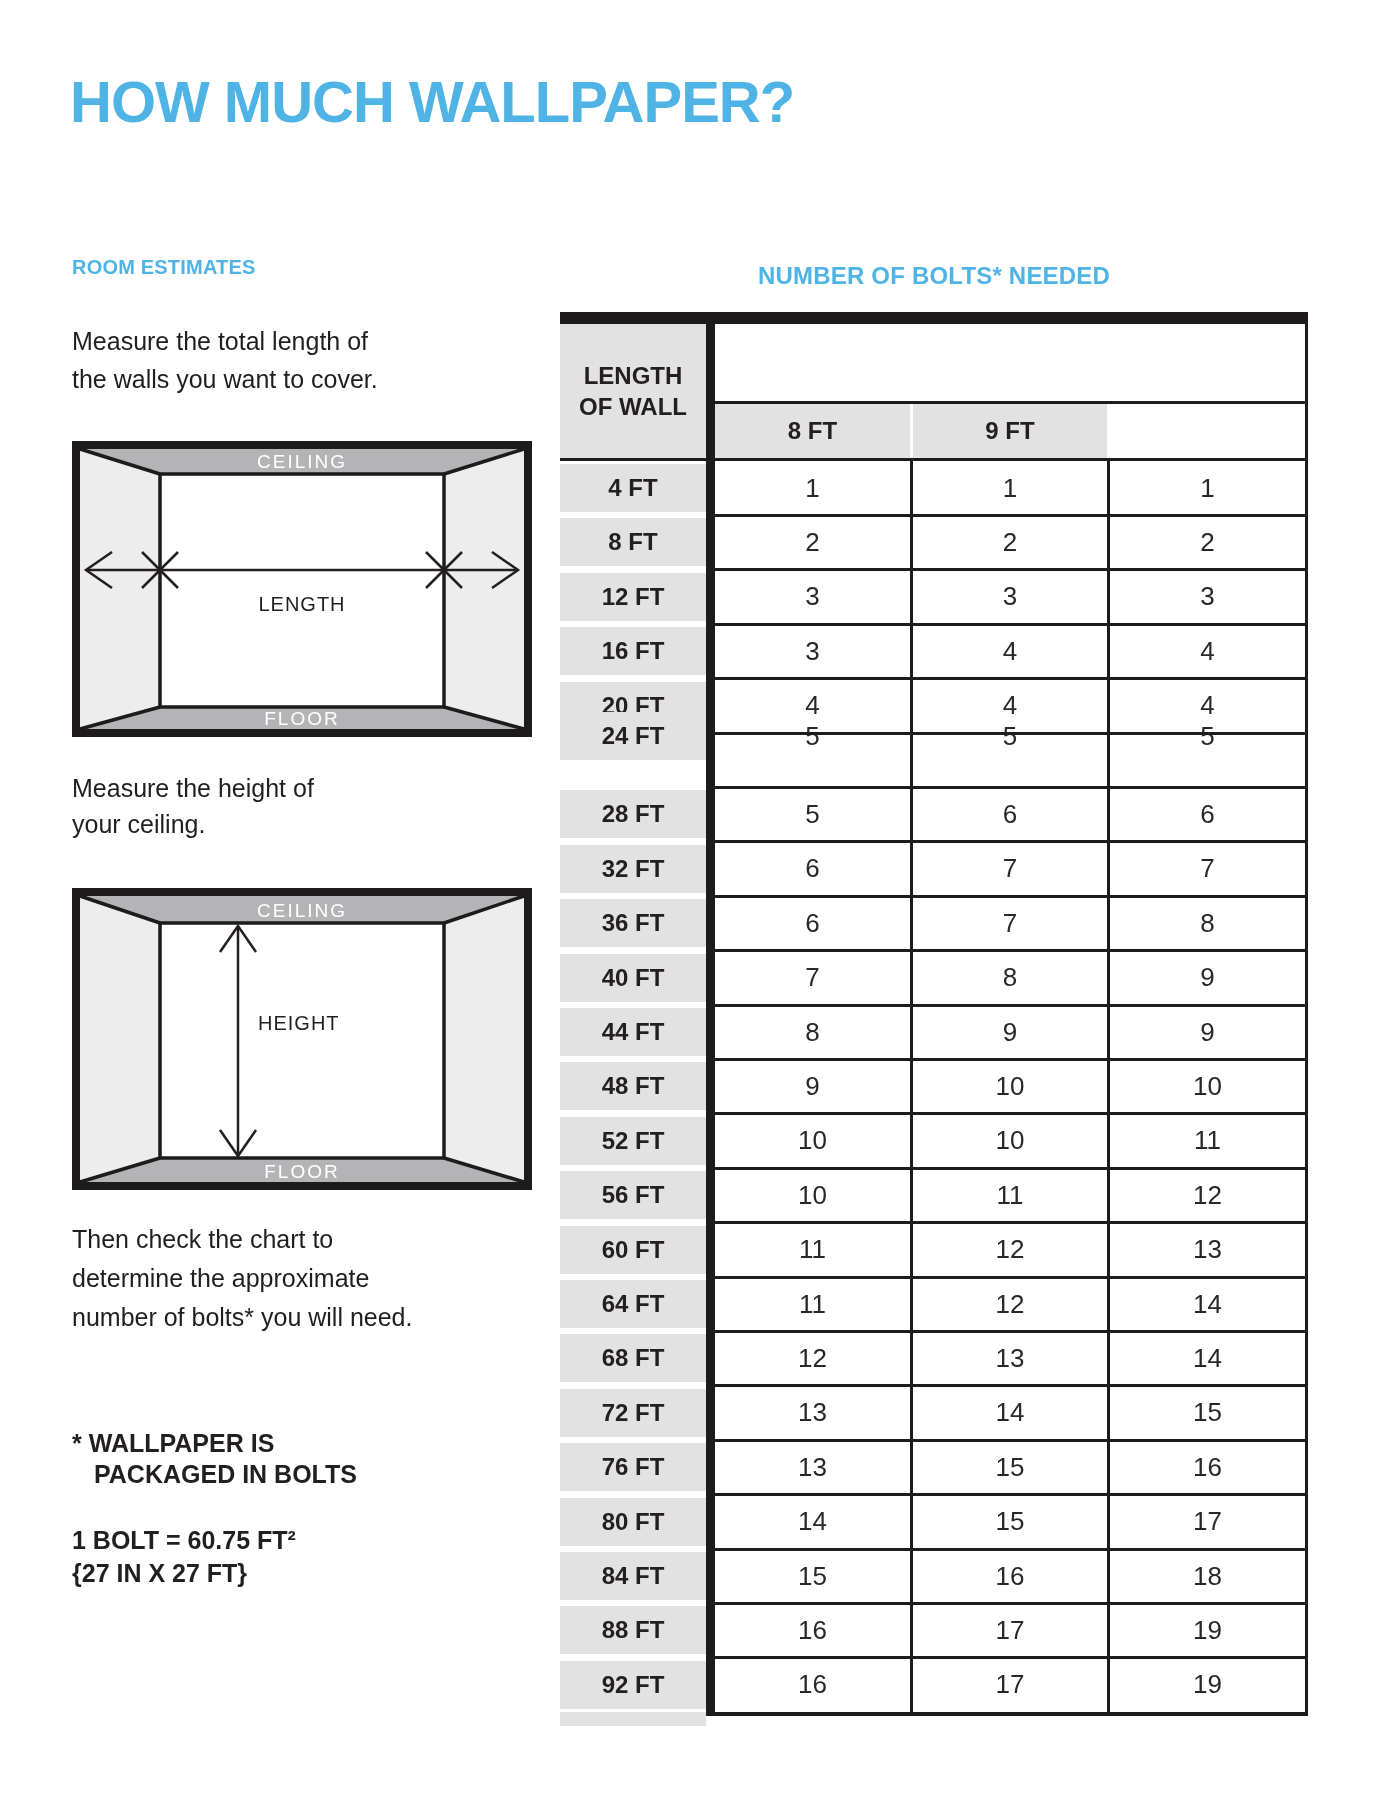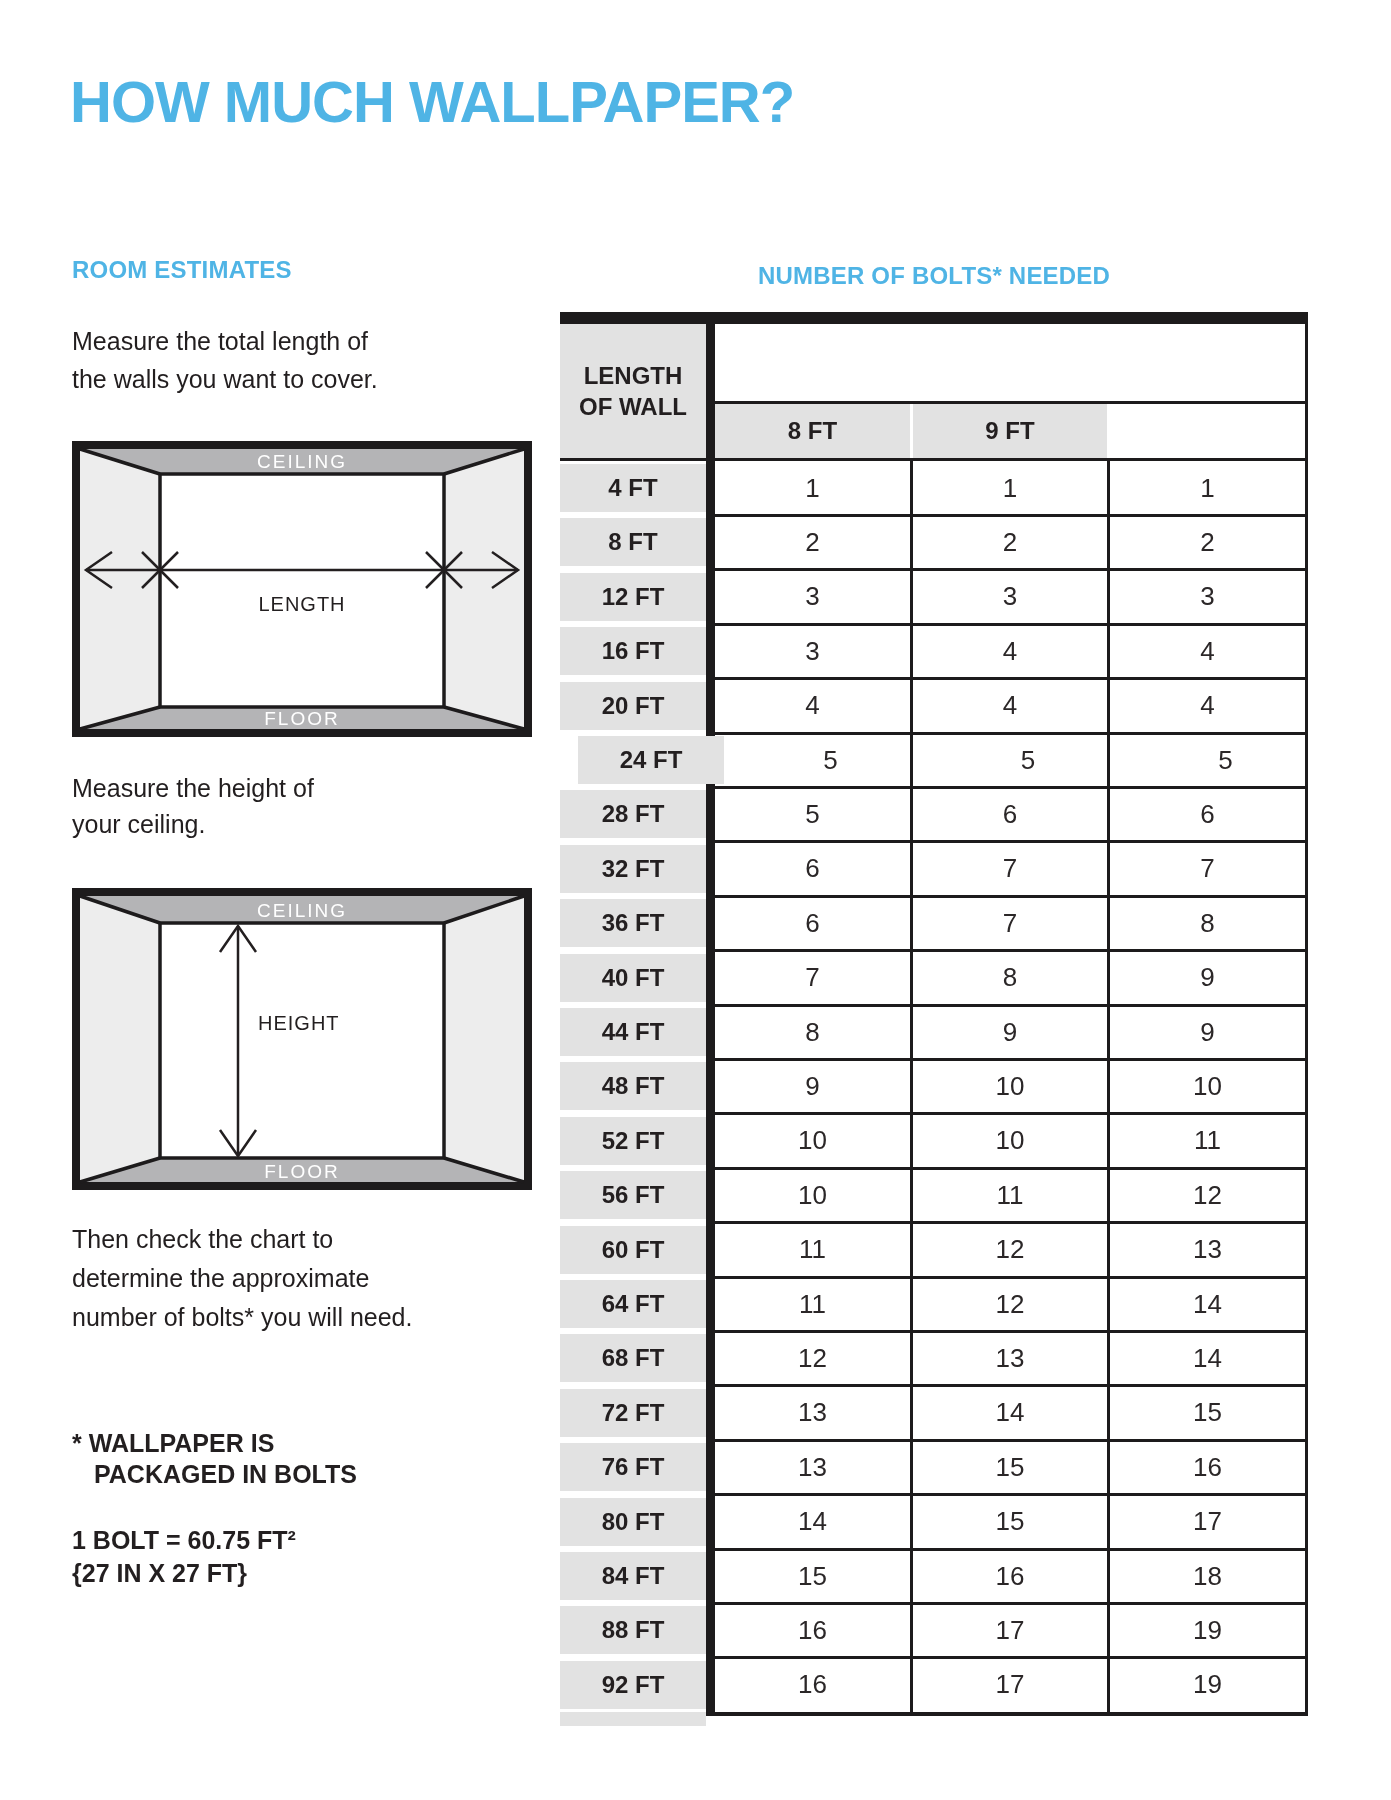--- a/index.html
+++ b/index.html
@@ -5,21 +5,21 @@
   html,body{margin:0;padding:0;}
   body{
     width:1391px;height:1800px;background:#ffffff;position:relative;overflow:hidden;
     font-family:"Liberation Sans","DejaVu Sans",sans-serif;color:#231f20;
     -webkit-font-smoothing:antialiased;
   }
   .abs{position:absolute;}
   
   .page-title{left:70px;top:68px;font-size:58px;font-weight:bold;letter-spacing:-1px;}
   .blue{color:#4fb4e5;text-align:right;}
-  .section-heading{left:72px;top:256px;font-size:24px;font-weight:bold;letter-spacing:.2px;}
+  .section-heading{left:72px;top:256px;font-size:20px;font-weight:bold;letter-spacing:.2px;}
   .body-text{left:72px;font-size:25px;line-height:38px;color:#221e1f;}
   .para1{top:322px;}
   .para2{top:770px;line-height:36px;}
   .para3{top:1220px;line-height:39px;}
   .footnote{left:72px;top:1428px;font-size:25px;font-weight:bold;line-height:31px;}
   .footnote .ind{padding-left:22px;display:block;}
   .boltinfo{left:72px;top:1524px;font-size:25px;font-weight:bold;line-height:33px;}
   
   .diagram1{left:72px;top:441px;}
   .diagram2{left:72px;top:888px;}
@@ -191,21 +191,21 @@
 <div class="rowline" style="top: 310.7px;"></div>
   <div class="trow" style="top: 366.6px;">
     <div class="rh">
           <span class="rh-txt">20 FT</span>
         </div>
     <div class="dc dc0">4</div>
     <div class="dc dc1">4</div>
     <div class="dc dc2">4</div>
   </div>
 <div class="rowline" style="top: 365.1px;"></div>
-  <div class="trow" style="top: 421px; margin-left: 18px;">
+  <div class="trow" style="top: 397px;">
     <div class="rh">
           <span class="rh-txt">24 FT</span>
         </div>
     <div class="dc dc0">5</div>
     <div class="dc dc1">5</div>
     <div class="dc dc2">5</div>
   </div>
 <div class="rowline" style="top: 419.5px;"></div>
   <div class="trow" style="top: 475.4px;">
     <div class="rh">

